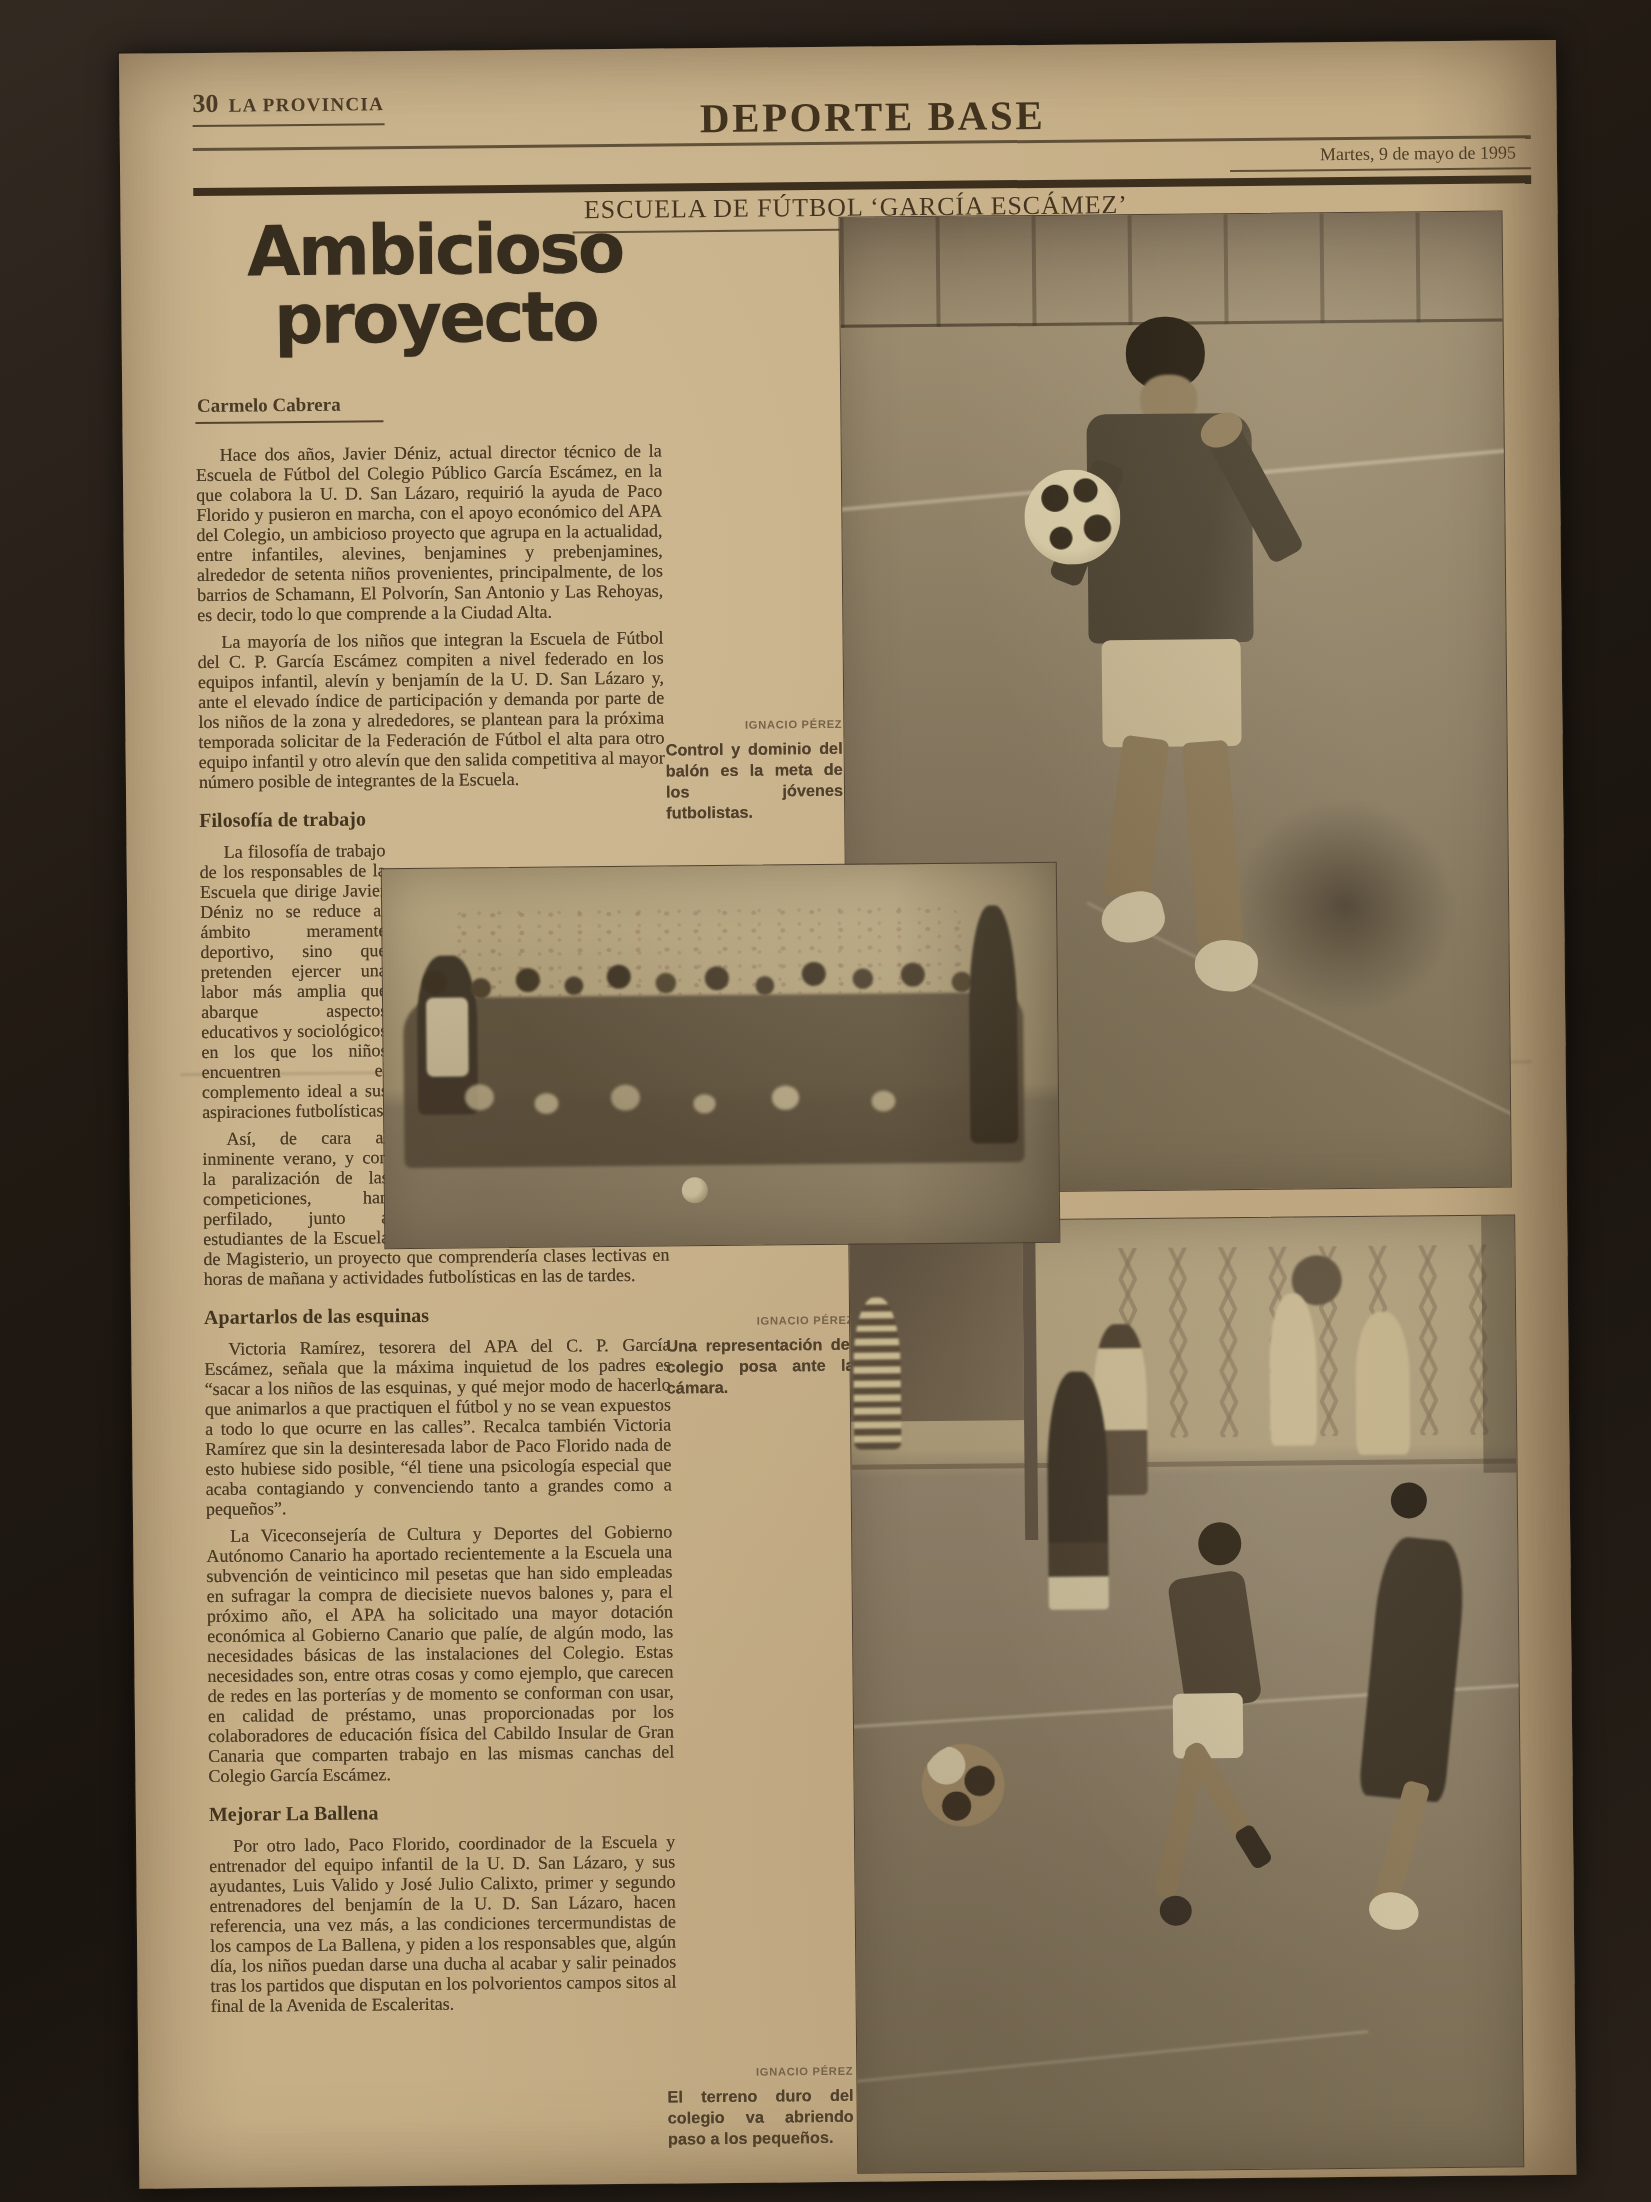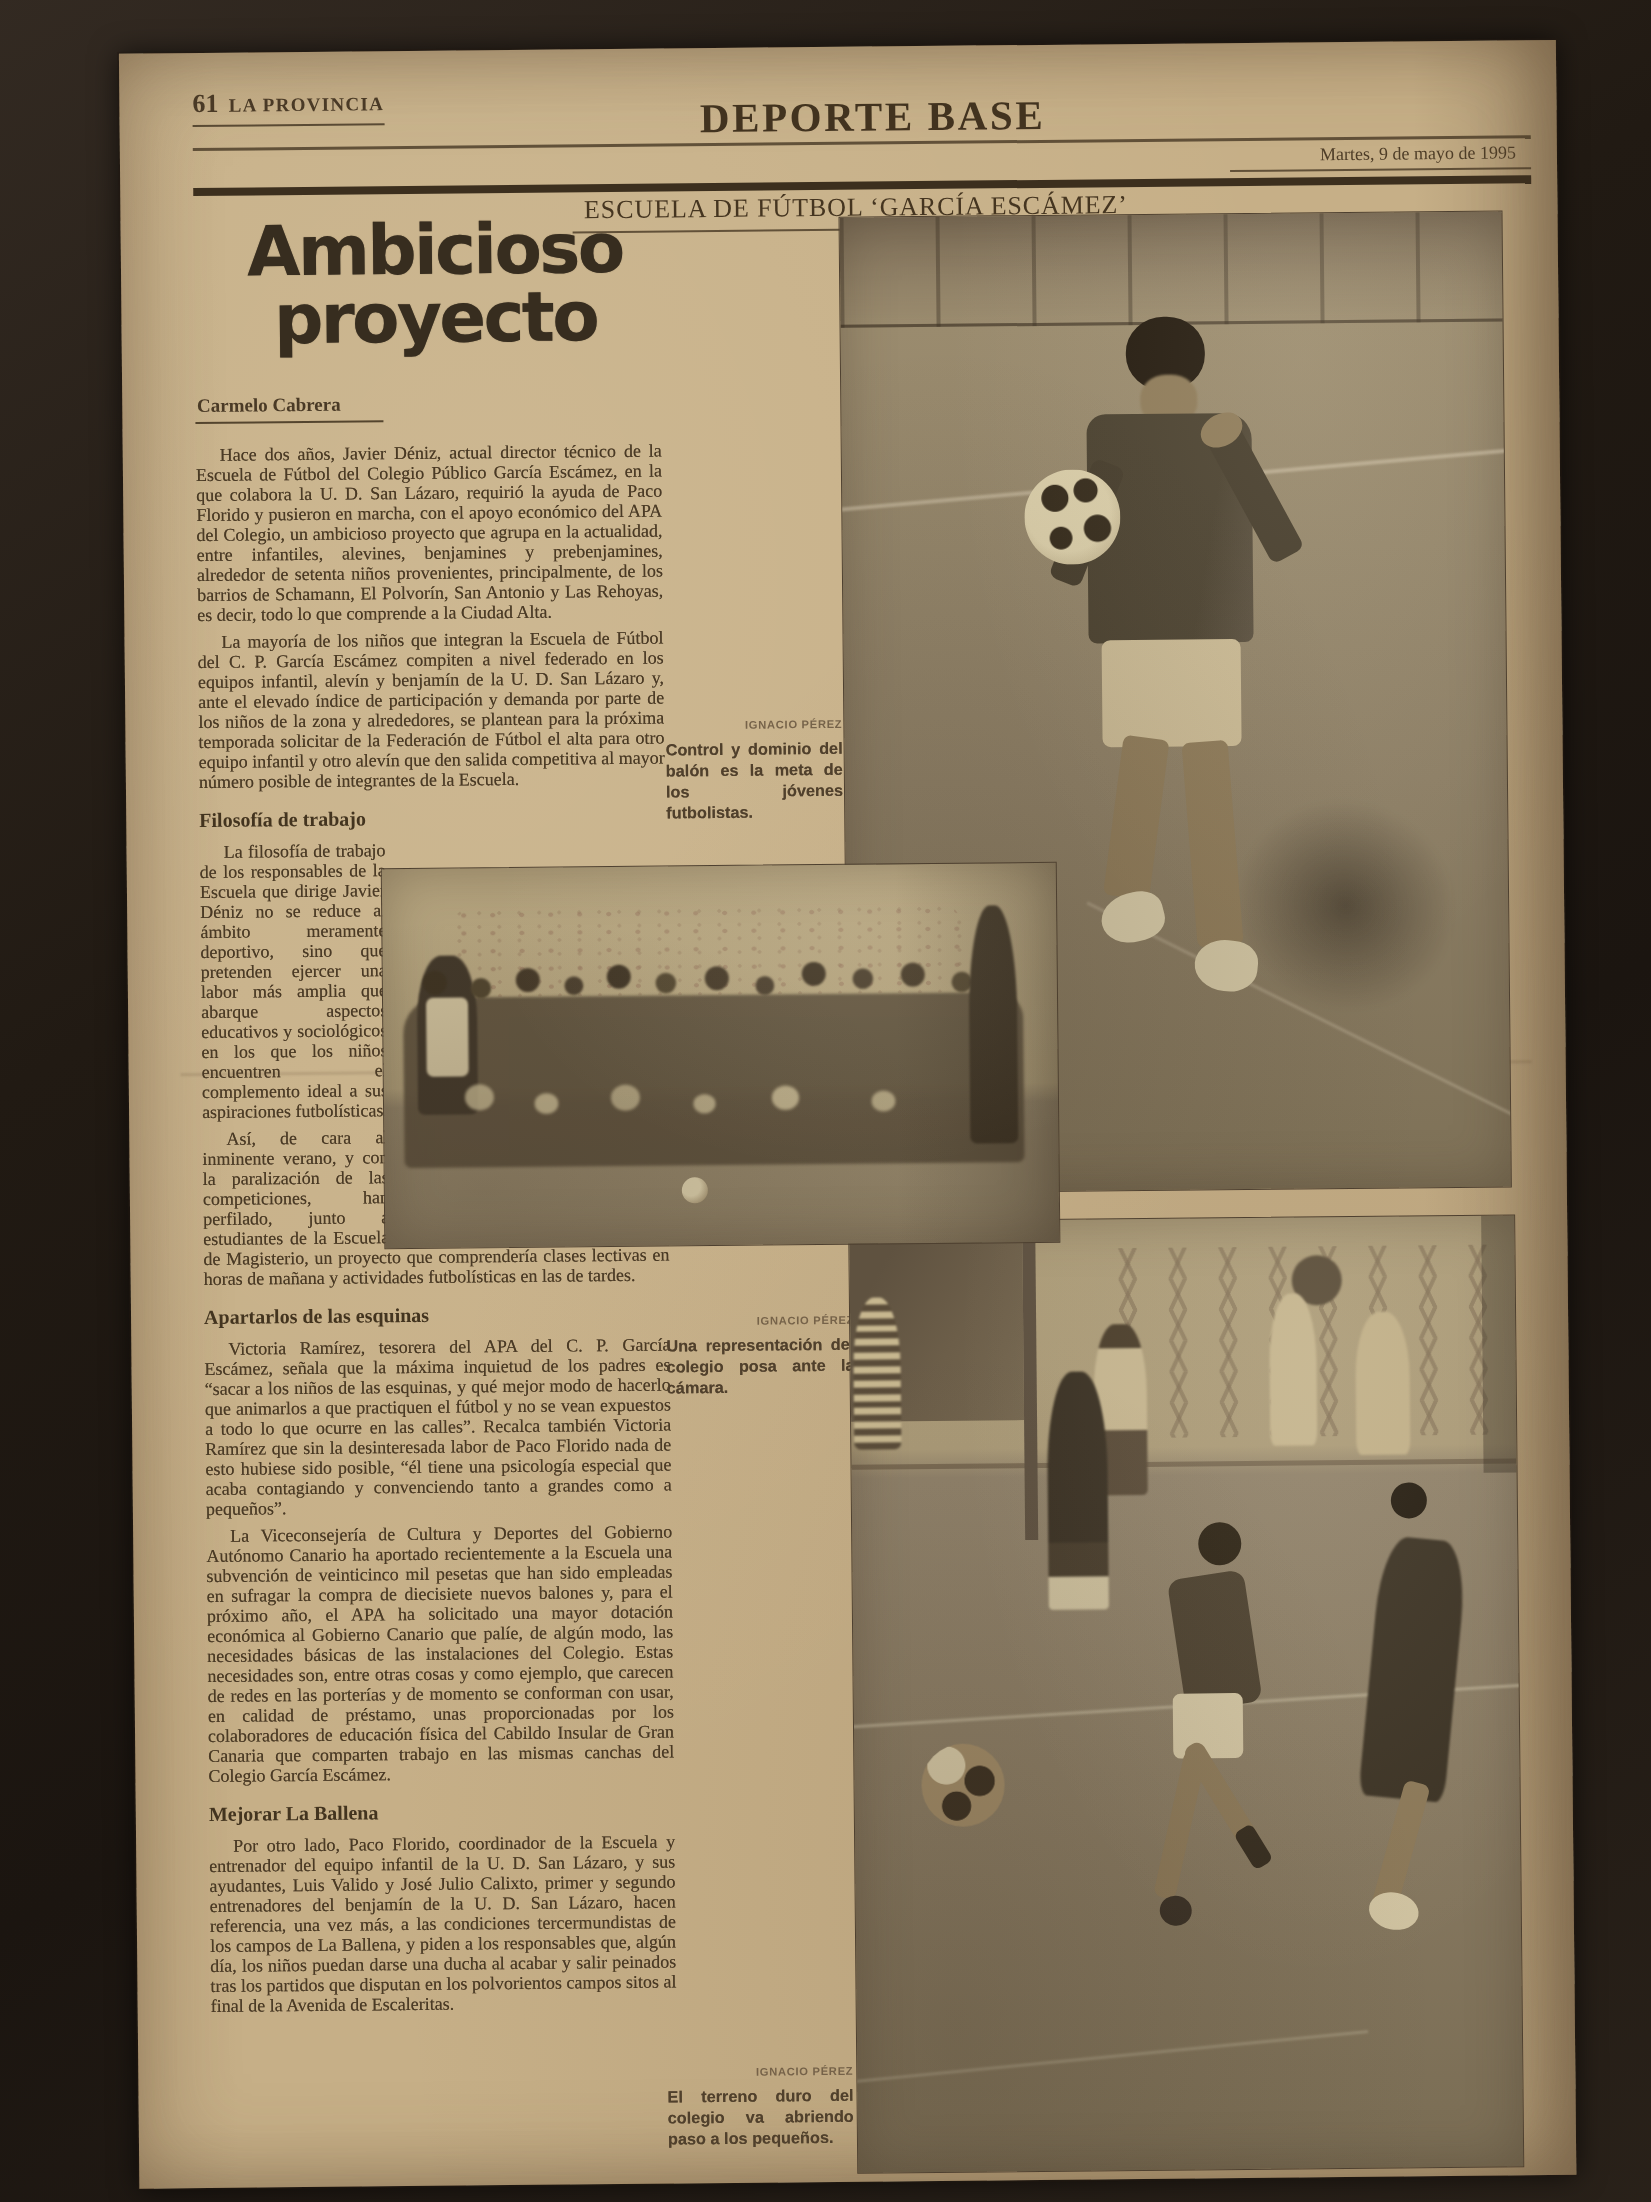--- a/index.html
+++ b/index.html
@@ -191,21 +191,21 @@
   <div class="molding-top"></div>
   <div class="molding-left"></div>
 
   <div class="tilt">
     <div class="mat"></div>
 
     <div class="paper">
       <div class="crease-h"></div>
 
       <div class="masthead-row">
-        <span class="page-number">61</span>
+        <span class="page-number">30</span>
         <span class="masthead-name">LA PROVINCIA</span>
       </div>
       <div class="section-title">
         <span>DEPORTE BASE</span>
       </div>
       <div class="rule rule-thin-1"></div>
       <div class="dateline">Martes, 9 de mayo de 1995</div>
       <div class="rule rule-thin-2"></div>
       <div class="rule rule-thick"></div>
 

